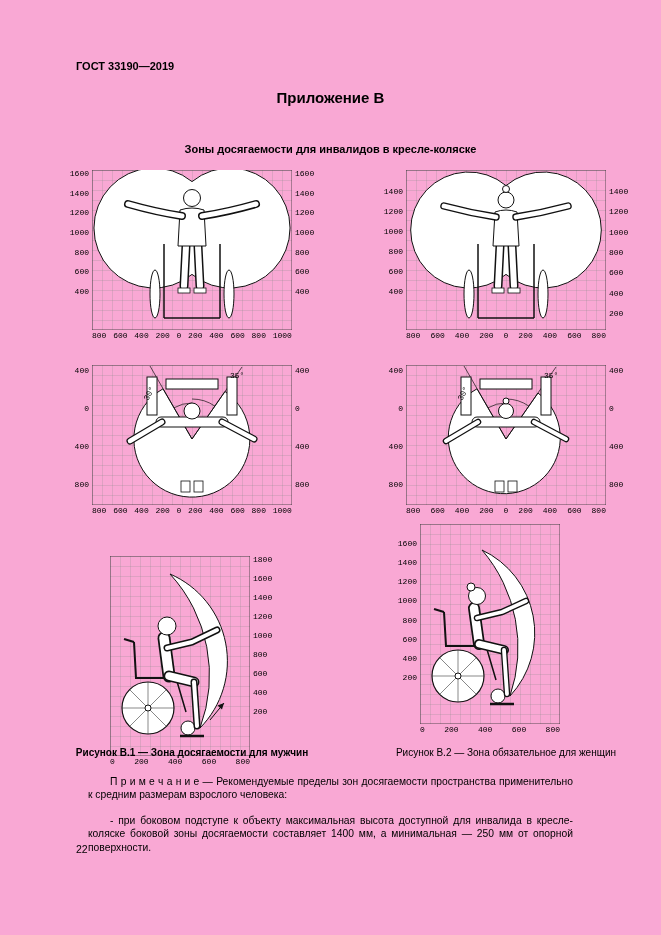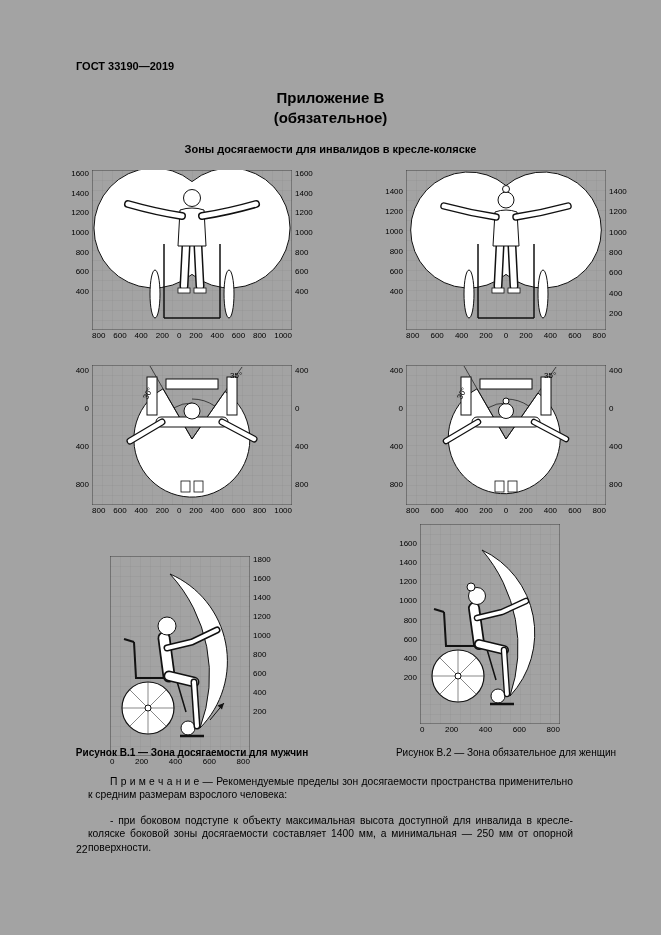--- a/index.html
+++ b/index.html
@@ -1,23 +1,23 @@
 <!DOCTYPE html>
 <html><head>
 <meta charset="utf-8">
 <style>
   html,body{margin:0;padding:0;background:#fff;}
   body{font-family:"Liberation Sans",sans-serif;color:#000;}
-  .page{position:relative;width:661px;height:935px;background:#a3a3a3;overflow:hidden;}
+  .page{position:relative;width:661px;height:935px;background:#f9a8d4;overflow:hidden;}
 
   .doc-number{position:absolute;top:60px;left:76px;font-size:11px;font-weight:bold;}
   .appendix{position:absolute;top:88px;left:0;right:0;text-align:center;font-size:15px;font-weight:bold;line-height:1.35;}
   .page-title{position:absolute;top:143px;left:0;right:0;text-align:center;font-size:11px;font-weight:bold;}
 
-  .diag{position:absolute;display:grid;}
+  .diag{position:absolute;display:grid;font-family:Liberation Mono, monospace;}
   .d-r1{grid-template-columns:28px 200px 28px;grid-template-rows:160px 14px;}
   .d-r2{grid-template-columns:28px 200px 28px;grid-template-rows:140px 14px;}
   .d-r3l{grid-template-columns:140px 30px;grid-template-rows:200px 14px;margin-top:32px;}
   .d-r3r{grid-template-columns:30px 140px;grid-template-rows:200px 14px;}
 
   .vticks{display:flex;flex-direction:column;justify-content:space-between;font-size:8px;line-height:1;box-sizing:border-box;}
   .vticks.vleft{align-items:flex-end;padding-right:3px;}
   .vticks.vright{align-items:flex-start;padding-left:3px;}
   .hticks{display:flex;justify-content:space-between;font-size:8px;line-height:1;padding-top:2px;box-sizing:border-box;}
 
@@ -43,21 +43,20 @@
 </style>
 </head>
 <body>
 
 <div class="page">
 
   <div class="doc-number">ГОСТ 33190—2019</div>
 
   <div class="appendix">
     <div>Приложение В</div>
-    <div>(обязательное)</div>
   </div>
 
   <div class="page-title">Зоны досягаемости для инвалидов в кресле-коляске</div>
 
   <div class="diag d-r1" style="left:64px;top:170px;">
     <div class="vticks vleft p-r1l">
         <span class="tick">1600</span>
         <span class="tick">1400</span>
         <span class="tick">1200</span>
         <span class="tick">1000</span>

